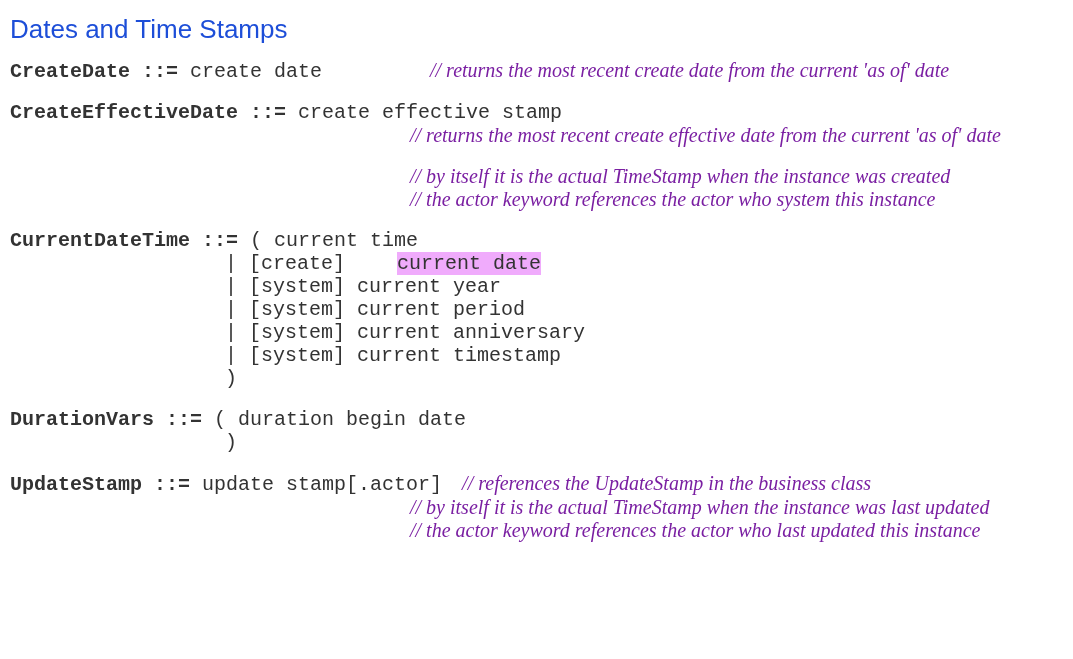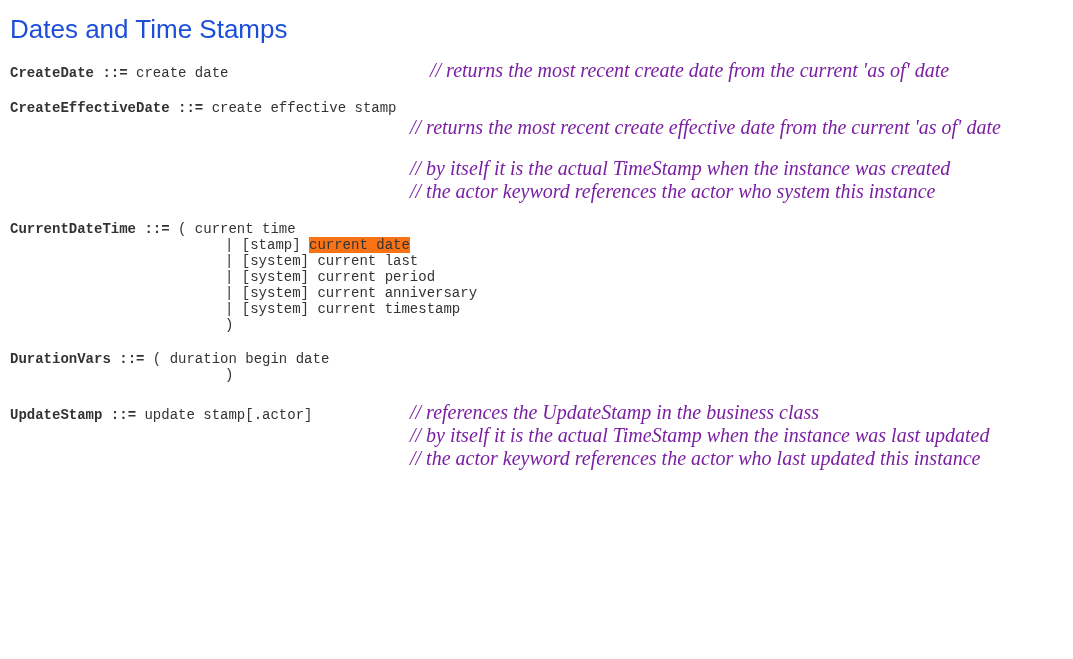--- a/index.html
+++ b/index.html
@@ -12,21 +12,21 @@
       font-size: 26px;
       font-weight: 400;
       margin: 4px 0 14px 0;
       color: #1d4ed8;
     }
     .grammar-block {
       margin-bottom: 18px;
     }
     .mono {
       font-family: "Courier New", Courier, monospace;
-      font-size: 14px;
+      font-size: 20px;
       color: #333;
     }
     .bold {
       font-weight: bold;
     }
     .line {
       display: flex;
       align-items: baseline;
     }
     .def-col {
@@ -38,21 +38,22 @@
       font-family: "Times New Roman", Times, serif;
       font-size: 20px;
     }
     .comment-col {
       padding-left: 20px;
     }
     .comment-block {
       margin-left: 400px;
     }
     .hl {
-      background: #f97316;
+      background: #f0abfc;
+      margin-left: 40px;
     }
     .indent {
       display: inline-block;
     }
   </style>
 </head>
 <body>
 
 <h1 class="heading">Dates and Time Stamps</h1>
 
@@ -76,22 +77,22 @@
 
 <div class="grammar-block">
   <div class="comment-block comment">// by itself it is the actual TimeStamp when the instance was created</div>
   <div class="comment-block comment">// the actor keyword references the actor who system this instance</div>
 </div>
 
 <div class="grammar-block">
   <div class="mono">
     <span class="bold">CurrentDateTime</span><span class="bold"> ::= </span><span> ( </span><span>current time</span>
   </div>
-  <div class="mono"><span class="indent" style="width:215px;"></span><span>| [stamp] </span><span class="hl">current date</span></div>
-  <div class="mono"><span class="indent" style="width:215px;"></span><span>| [system] current last</span></div>
+  <div class="mono"><span class="indent" style="width:215px;"></span><span>| [create] </span><span class="hl">current date</span></div>
+  <div class="mono"><span class="indent" style="width:215px;"></span><span>| [system] current year</span></div>
   <div class="mono"><span class="indent" style="width:215px;"></span><span>| [system] current period</span></div>
   <div class="mono"><span class="indent" style="width:215px;"></span><span>| [system] current anniversary</span></div>
   <div class="mono"><span class="indent" style="width:215px;"></span><span>| [system] current timestamp</span></div>
   <div class="mono"><span class="indent" style="width:215px;"></span><span>)</span></div>
 </div>
 
 <div class="grammar-block">
   <div class="mono">
     <span class="bold">DurationVars</span><span class="bold"> ::= </span><span>   ( </span><span>duration begin date</span>
   </div>

